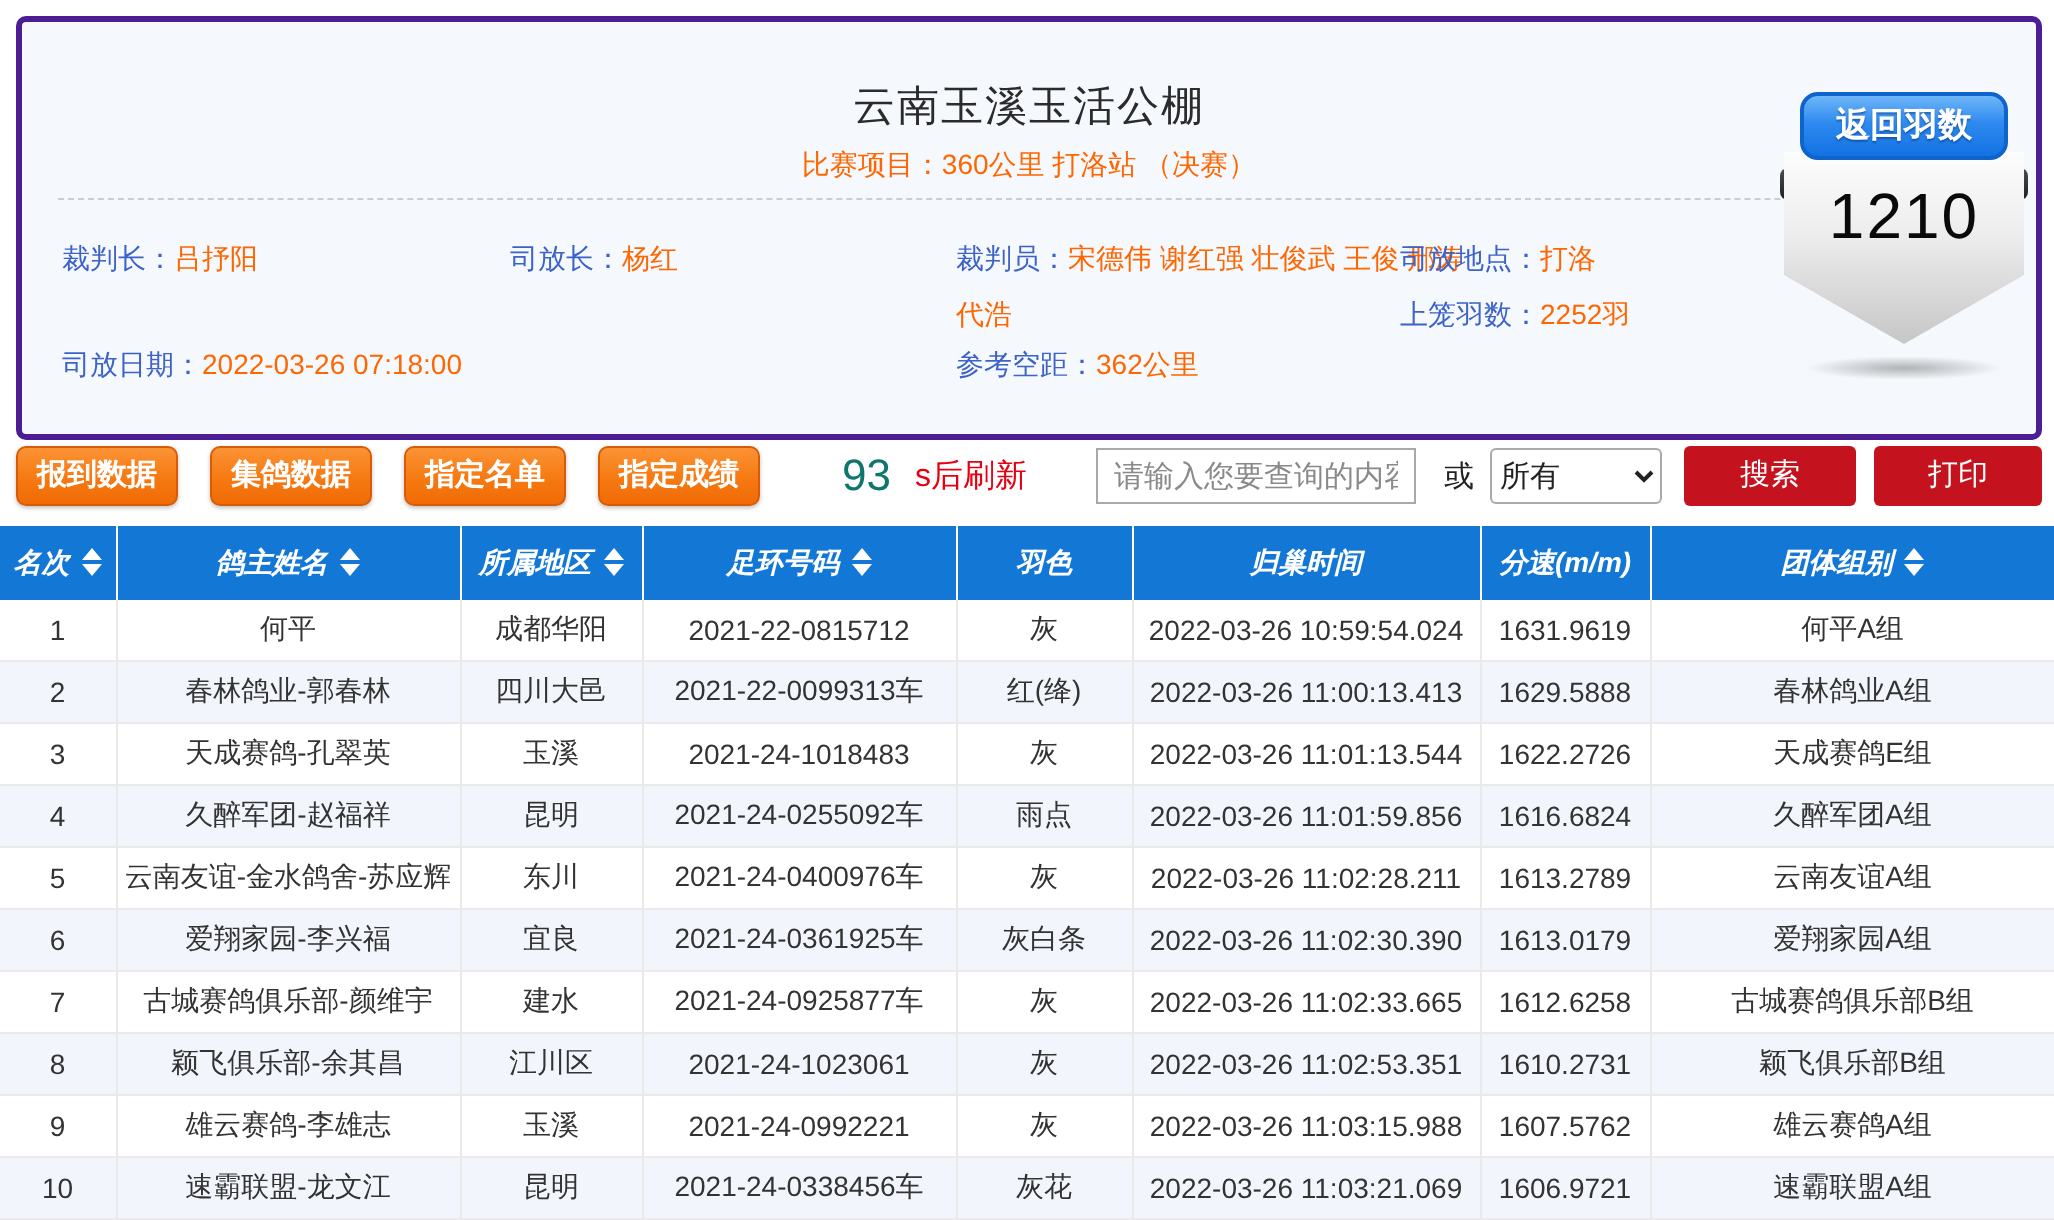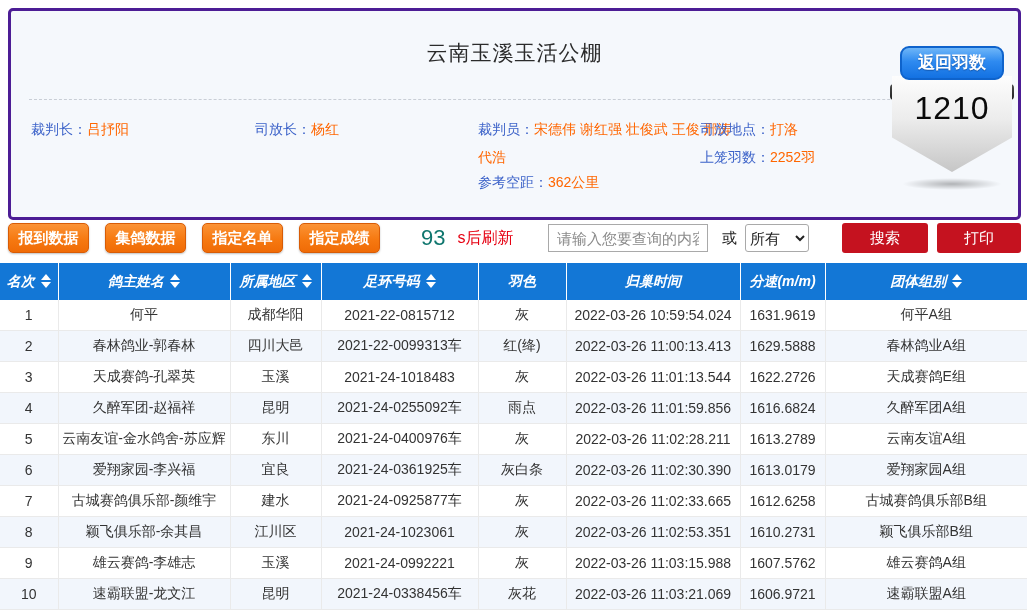--- a/index.html
+++ b/index.html
@@ -66,21 +66,21 @@
   .refresh .num{font-size:22px;color:#0f766e;}
   .refresh .suffix{font-size:16px;color:#e60012;margin-left:12px;}
   .search-input{
     position:absolute;left:548px;top:2px;width:160px;height:28px;box-sizing:border-box;
     border:1px solid #a9a9a9;background:#fff;padding:0 8px;font-size:15px;color:#333;
     font-family:"Liberation Sans","DejaVu Sans",sans-serif;
   }
   .search-input::placeholder{color:#8a8a8a;}
   .or-label{position:absolute;left:722px;top:7px;font-size:15px;color:#222;}
   .filter-select{
-    position:absolute;left:745px;top:2px;width:64px;height:28px;font-size:15px;color:#222;
+    position:absolute;left:745px;top:2px;width:86px;height:28px;font-size:15px;color:#222;
     border:1px solid #a9a9a9;background:#fff;border-radius:3px;
     font-family:"Liberation Sans","DejaVu Sans",sans-serif;
   }
   .btn-red{
     position:absolute;top:1px;height:30px;background:#c5121f;border:none;border-radius:3px;
     color:#fff;font-size:15px;text-align:center;line-height:30px;cursor:pointer;
   }
   .btn-search{left:842px;width:86px;}
   .btn-print{left:937px;width:84px;}
   
@@ -100,39 +100,43 @@
   .sort-icon{display:inline-block;vertical-align:middle;margin-left:6px;margin-top:-2px;}
   .sort-icon .tri{width:0;height:0;border-left:5px solid transparent;border-right:5px solid transparent;}
   .sort-icon .tri.up{border-bottom:6px solid #fff;margin-bottom:2px;}
   .sort-icon .tri.down{border-top:6px solid #fff;}
 </style>
 </head>
 <body>
 
 <div class="panel">
   <div class="page-title">云南玉溪玉活公棚</div>
+  <div class="page-subtitle">比赛项目：360公里 打洛站 （决赛）</div>
   <div class="dashed-divider"></div>
 
   <div class="info-item" style="left:20px;top:110px;">
     <span class="lbl">裁判长：</span><span class="val">吕抒阳</span>
   </div>
   <div class="info-item" style="left:244px;top:110px;">
     <span class="lbl">司放长：</span><span class="val">杨红</span>
   </div>
   <div class="info-item" style="left:467px;top:110px;">
     <span class="lbl">裁判员：</span><span class="val">宋德伟 谢红强 壮俊武 王俊 邢涛</span>
   </div>
   <div class="info-item" style="left:689px;top:110px;">
     <span class="lbl">司放地点：</span><span class="val">打洛</span>
   </div>
   <div class="info-item" style="left:467px;top:138px;">
     <span class="val">代浩</span>
   </div>
   <div class="info-item" style="left:689px;top:138px;">
     <span class="lbl">上笼羽数：</span><span class="val">2252羽</span>
+  </div>
+  <div class="info-item" style="left:20px;top:163px;">
+    <span class="lbl">司放日期：</span><span class="val">2022-03-26 07:18:00</span>
   </div>
   <div class="info-item" style="left:467px;top:163px;">
     <span class="lbl">参考空距：</span><span class="val">362公里</span>
   </div>
 </div>
 
 <div class="badge">
   <div class="badge-wings"></div>
   <div class="badge-shield">
     <span class="badge-count">1210</span>

